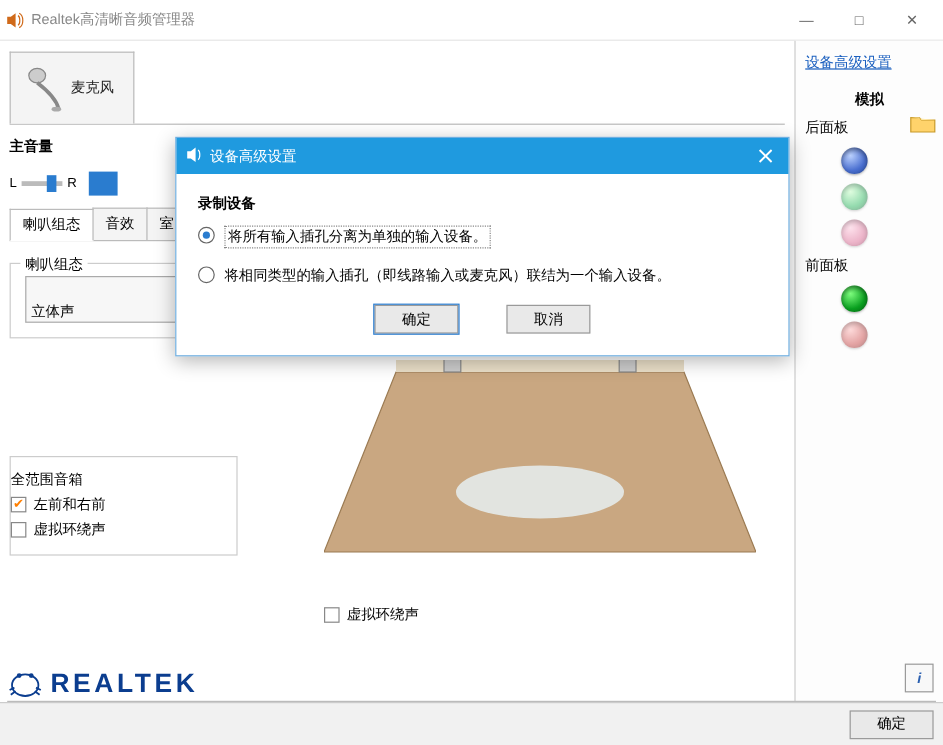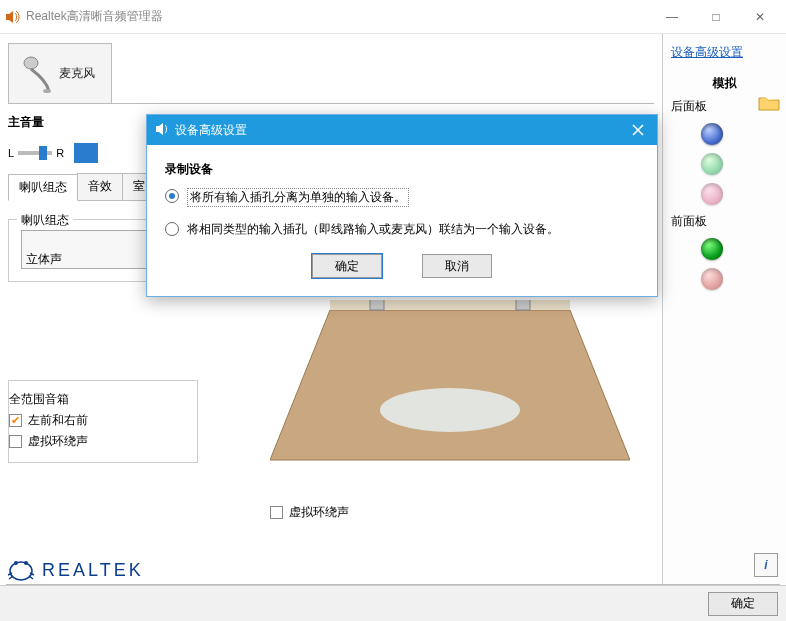--- a/index.html
+++ b/index.html
@@ -41,21 +41,21 @@
   .cbgroup { border: 1px solid #ccc; margin-top: 98px; padding: 10px 12px 12px 0; position: relative; width: 190px; }
   .chk { display: flex; align-items: center; gap: 6px; margin-top: 4px; }
   .chk .box { width: 13px; height: 13px; border: 1px solid #888; display: flex; align-items: center; justify-content: center; }
   .chk .box.checked { color: #ff7f00; font-size: 11px; line-height: 1; }
 
   .room-floor { position: absolute; left: 270px; top: 266px; width: 360px; height: 190px; }
 
   .vs-chk { position: absolute; left: 270px; top: 470px; display: flex; align-items: center; gap: 6px; }
 
   .brand-row { position: absolute; left: 6px; bottom: 38px; display: flex; align-items: center; gap: 6px; }
-  .brand-text { color: #0b3d8f; font-weight: normal; letter-spacing: 3px; font-size: 18px; font-family: Arial, sans-serif; }
+  .brand-text { color: #0b3d8f; font-weight: bold; letter-spacing: 3px; font-size: 22px; font-family: Arial, sans-serif; }
   .hr-bottom { position: absolute; left: 6px; right: 6px; bottom: 36px; height: 1px; background: #bbb; }
 
   .footer { position: absolute; left: 0; right: 0; bottom: 0; height: 36px; background: #f1f1f1; border-top: 1px solid #ccc; display: flex; align-items: center; justify-content: flex-end; padding-right: 8px; }
   .btn { height: 24px; padding: 0 22px; border: 1px solid #9a9a9a; background: #e9e9e9; cursor: pointer; display: inline-flex; align-items: center; }
   .info-btn { width: 24px; height: 24px; border: 1px solid #9a9a9a; background: #f8f8f8; display: flex; align-items: center; justify-content: center; position: absolute; right: 8px; bottom: 44px; font-style: italic; color: #2a5fb0; font-weight: bold; }
 
   
   .adv-link { color: #1a5fbf; text-decoration: underline; cursor: pointer; display: block; margin-bottom: 14px; }
   .right-pane .folder { position:absolute; right:6px; top:60px; }
   .sect-label { font-weight: bold; margin-top: 8px; margin-bottom: 4px; text-align: center; }

